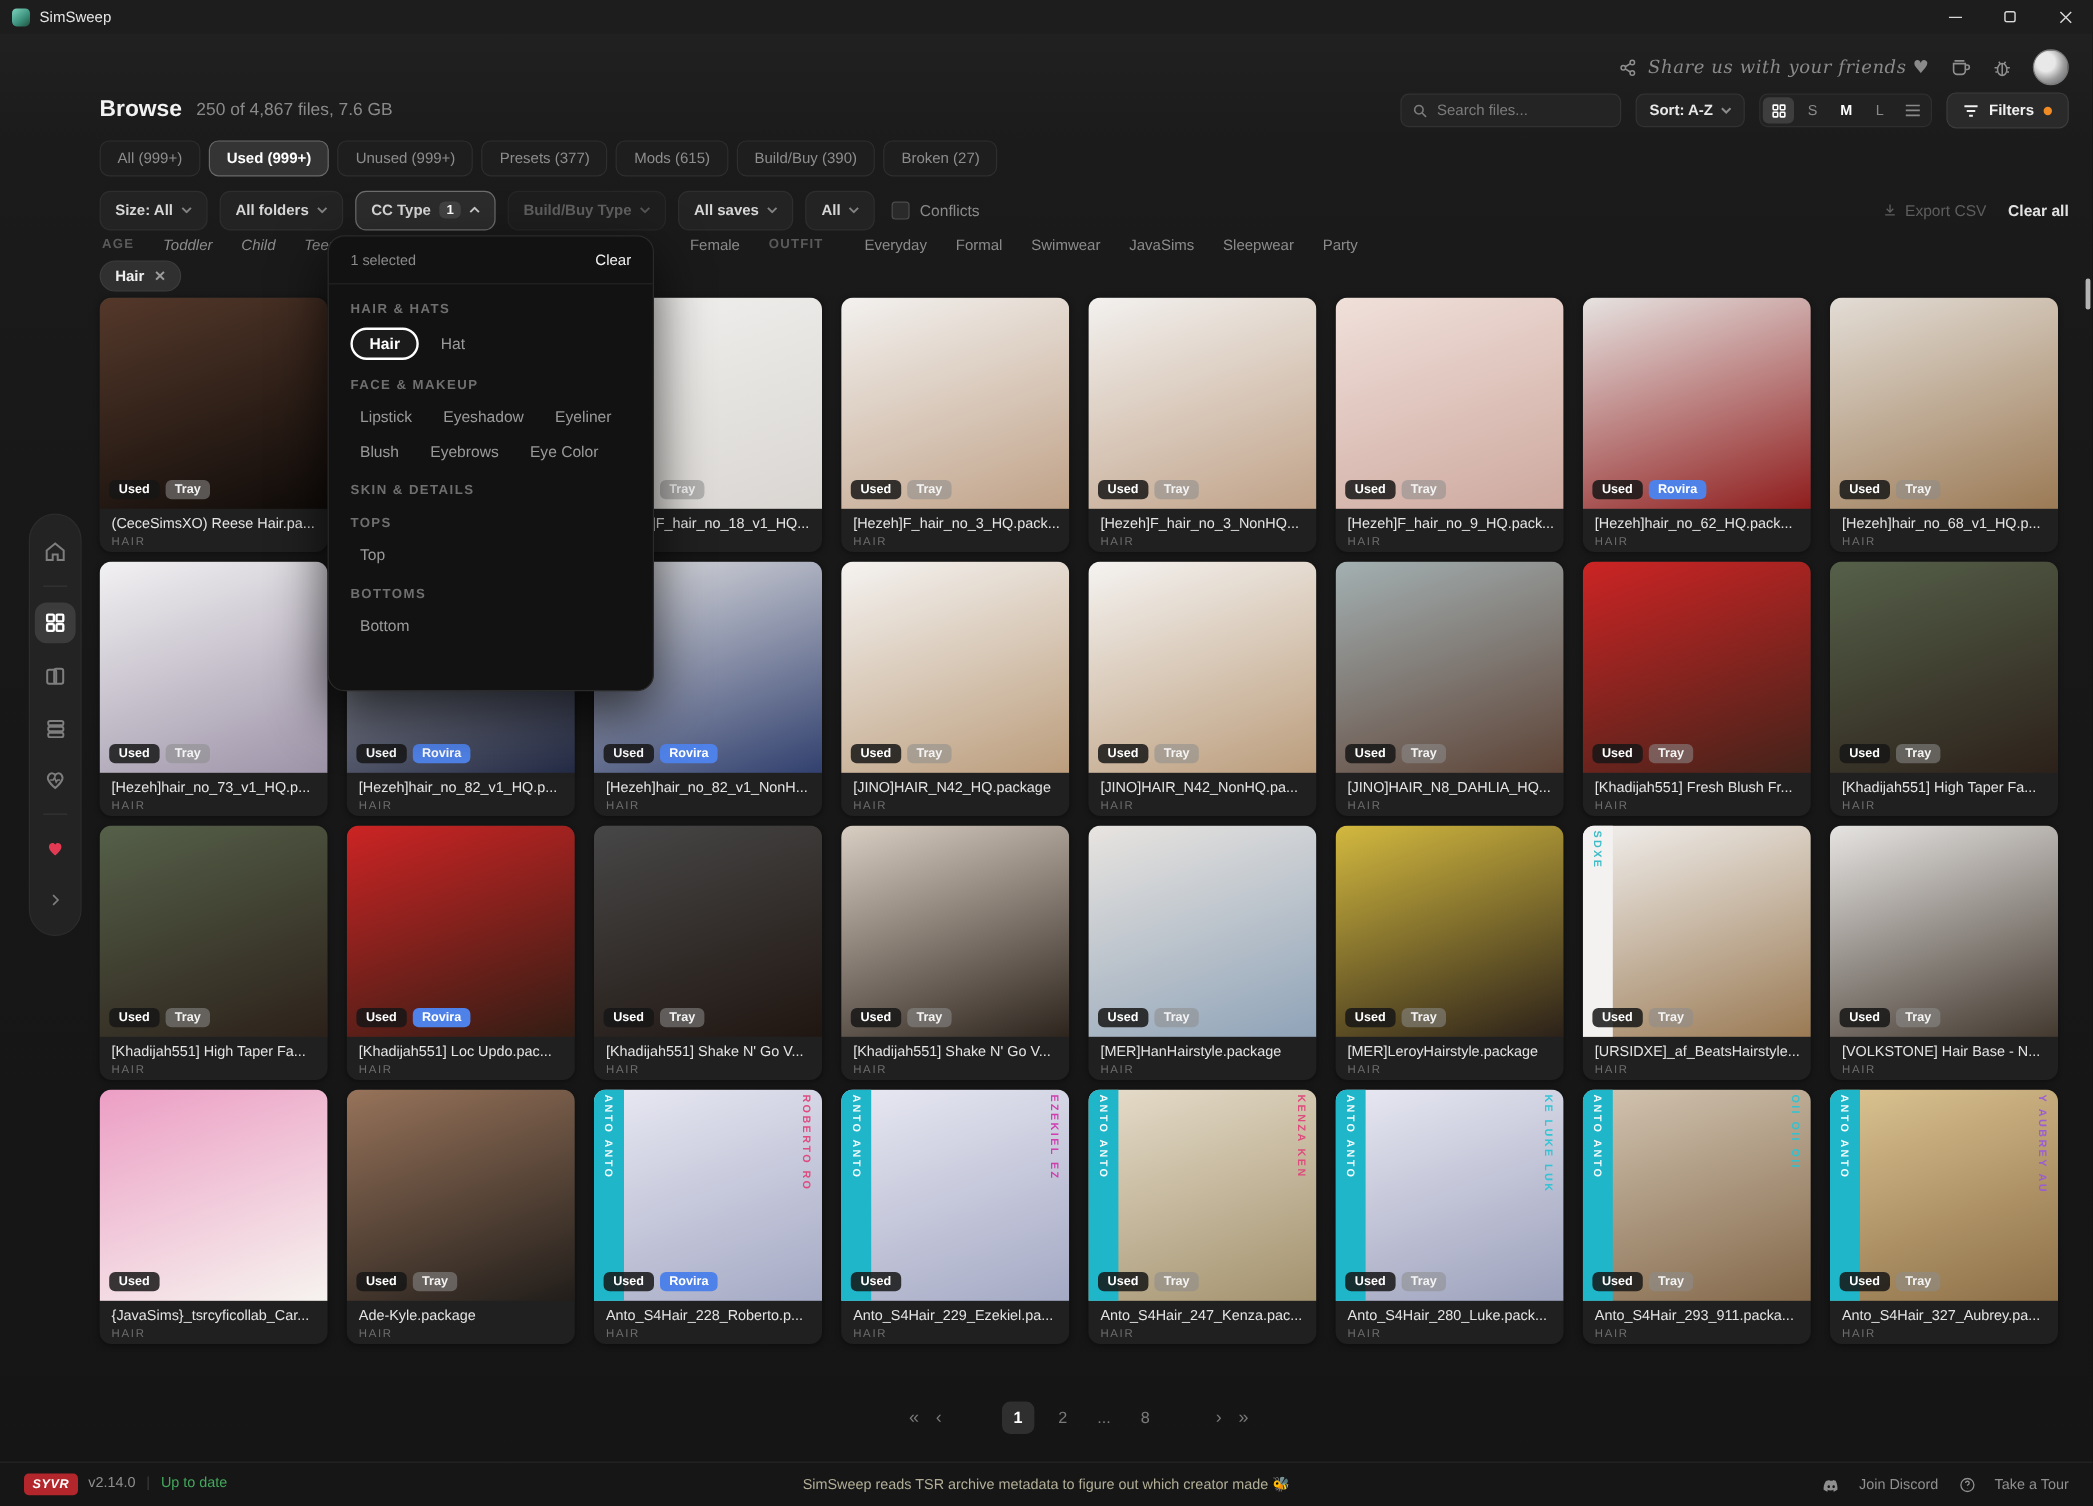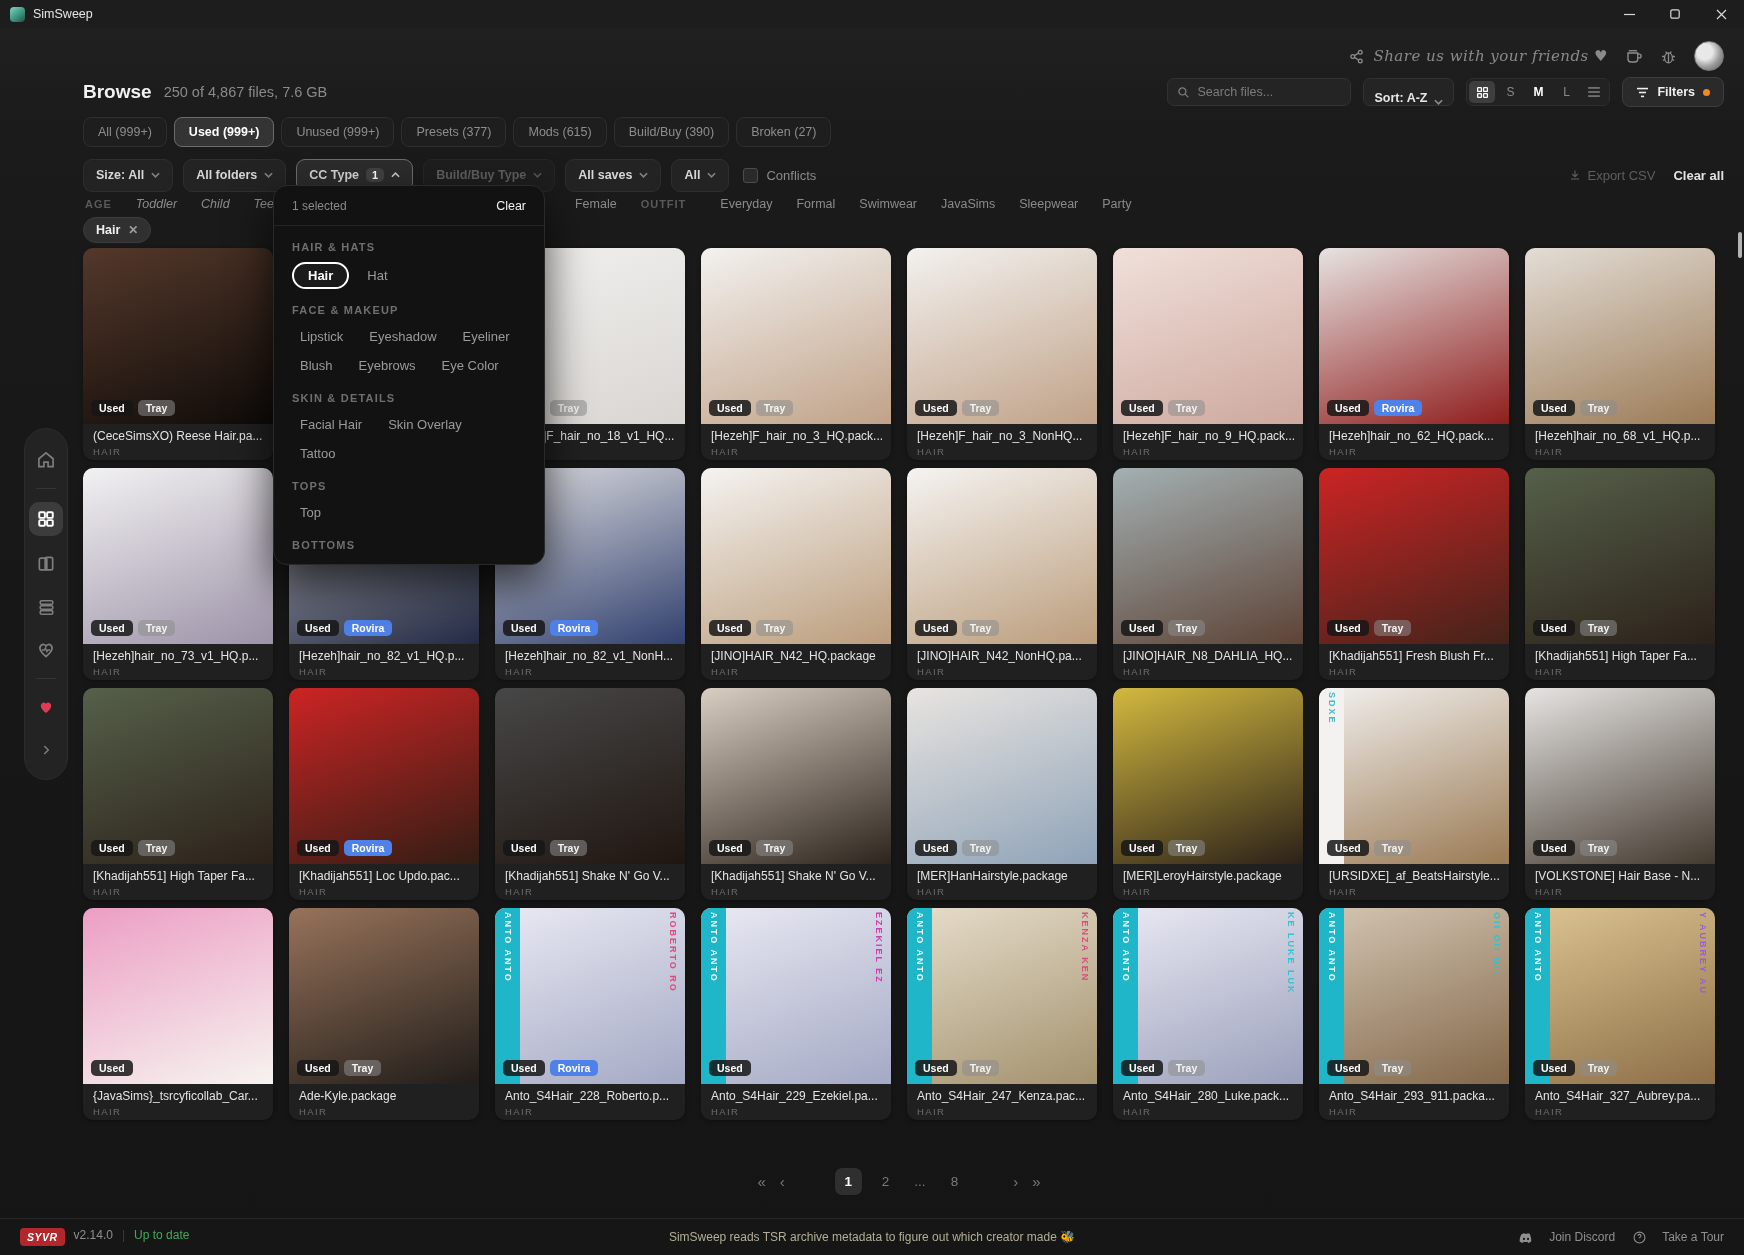--- a/index.html
+++ b/index.html
@@ -28,21 +28,21 @@
   .browse-row { position:absolute; top:76px; left:83px; right:20px; height:32px; display:flex; align-items:center; }
   .browse-title { color:#f2f2f2; font-size:19px; font-weight:bold; }
   .browse-sub { color:#8a8a8a; font-size:14.5px; margin-left:12px; }
   .toolbar { margin-left:auto; display:flex; align-items:center; gap:12px; }
   .search-box { width:184px; height:28px; background:#242424; border:1px solid #323232; border-radius:7px;
                 display:flex; align-items:center; padding:0 9px; gap:7px; }
   .search-box input { background:transparent; border:none; outline:none; color:#cfcfcf; font-size:12.5px; width:100%;
                       font-family:"Liberation Sans", sans-serif; }
   .search-box input::placeholder { color:#7c7c7c; }
   .sort-btn { height:28px; background:#242424; border:1px solid #323232; border-radius:7px; color:#e8e8e8;
-              font-size:12.5px; font-weight:bold; display:flex; align-items:flex-end; gap:7px; padding:0 10px; }
+              font-size:12.5px; font-weight:bold; display:flex; align-items:center; gap:7px; padding:0 10px; }
   .size-group { height:28px; background:#222; border:1px solid #2e2e2e; border-radius:7px;
                 display:flex; align-items:center; padding:2px; gap:2px; }
   .size-cell { min-width:26px; height:22px; display:flex; align-items:center; justify-content:center;
                color:#8a8a8a; font-size:12px; border-radius:5px; padding:0 5px; }
   .size-cell.active-ico { background:#3e3e3e; color:#fff; }
   .size-cell.active-txt { color:#fff; font-weight:bold; }
   .filters-btn { height:30px; background:#2a2a2a; border:1px solid #3d3d3d; border-radius:8px; color:#f0f0f0;
                  font-size:12.5px; font-weight:bold; display:flex; align-items:center; gap:8px; padding:0 13px; }
   .dot { width:7px; height:7px; border-radius:50%; }
 
@@ -85,21 +85,21 @@
   .b-used { background:rgba(22,22,22,.85); }
   .b-tray { background:rgba(140,140,140,.55); color:#f4f4f4; }
   .b-rovira { background:#4f82e8; }
   .card-name { font-size:12px; color:#e4e4e4; padding:5px 10px 0; white-space:nowrap; overflow:hidden; }
   .card-cat { font-size:9.5px; color:#6d6d6d; letter-spacing:1.4px; padding:3px 10px 6px; }
   .strip { position:absolute; top:0; bottom:0; width:25px; display:flex; justify-content:center; padding-top:4px; }
   .strip.l { left:0; } .strip.r { right:0; }
   .strip span { writing-mode:vertical-rl; font-size:9px; font-weight:bold; letter-spacing:2px; opacity:.95; }
 
   
-  .dropdown { position:absolute; left:273px; top:185px; width:272px; height:380px; background:#121212;
+  .dropdown { position:absolute; left:273px; top:196px; width:272px; height:380px; background:#121212;
               border:1px solid #2a2a2a; border-radius:14px; box-shadow:0 18px 45px rgba(0,0,0,.7);
               z-index:50; overflow:hidden; padding:13px 18px 0; }
   .dd-head { display:flex; align-items:center; justify-content:space-between; }
   .dd-count { color:#8a8a8a; font-size:12px; }
   .dd-clear { color:#f2f2f2; font-size:12.5px; font-weight:normal; }
   .dd-div { height:1px; background:#242424; margin:12px -18px 0; }
   .dd-sec-title { color:#6f6f6f; font-size:11px; font-weight:bold; letter-spacing:1.2px; margin:15px 0 9px; }
   .dd-opts { display:flex; flex-wrap:wrap; gap:6px 10px; align-items:center; }
   .dd-opt { color:#9a9a9a; font-size:13px; padding:4px 8px; }
   .dd-opt.sel { border:2px solid #fff; border-radius:18px; padding:4px 14px; color:#fff; font-weight:bold; background:#1b1b1b; }
@@ -750,25 +750,20 @@
         <div class="dd-sec-title">FACE &amp; MAKEUP</div>
      <div class="dd-opts">
           <span class="dd-opt">Lipstick</span>
           <span class="dd-opt">Eyeshadow</span>
           <span class="dd-opt">Eyeliner</span>
           <span class="dd-opt">Blush</span>
           <span class="dd-opt">Eyebrows</span>
           <span class="dd-opt">Eye Color</span>
         </div>
         <div class="dd-sec-title">SKIN &amp; DETAILS</div>
-     <div class="dd-opts">
-          <span class="dd-opt">Facial Hair</span>
-          <span class="dd-opt">Skin Overlay</span>
-          <span class="dd-opt">Tattoo</span>
-        </div>
         <div class="dd-sec-title">TOPS</div>
      <div class="dd-opts">
           <span class="dd-opt">Top</span>
         </div>
         <div class="dd-sec-title">BOTTOMS</div>
      <div class="dd-opts">
           <span class="dd-opt">Bottom</span>
         </div>
      <div class="dd-opts"></div>
       </div>

